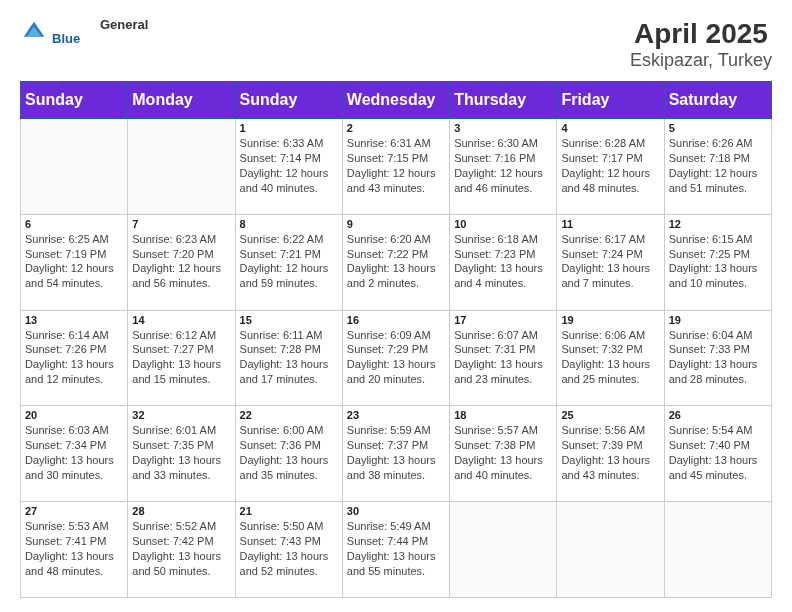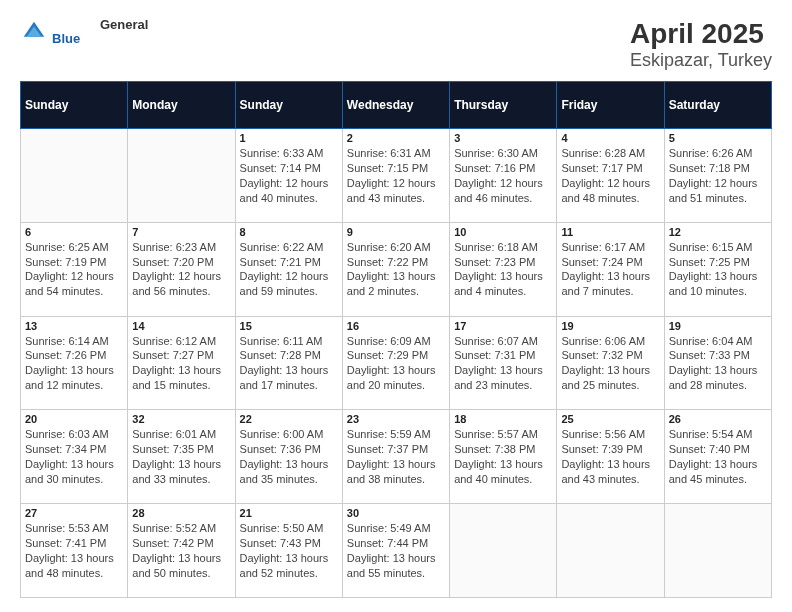--- a/index.html
+++ b/index.html
@@ -35,44 +35,44 @@
       font-weight: bold;
       line-height: 1.1;
     }
     .logo-general { color: #333; margin-left: 48px; }
     .logo-blue { color: #1a5fa8; }
     .logo-icon {
       width: 28px;
       height: 28px;
     }
     .title-block {
-      text-align: left;
+      text-align: center;
     }
     .title-month {
       font-size: 28px;
       font-weight: bold;
       color: #333;
     }
     .title-location {
       font-size: 18px;
       color: #555;
     }
     .calendar {
       flex: 1;
       border: 1px solid #ccc;
       border-collapse: collapse;
       width: 100%;
       table-layout: fixed;
     }
     .calendar th {
-      background-color: #0f172a;
+      background-color: #6d28d9;
       color: #fff;
-      font-size: 12px;
-      font-weight: bold;
-      padding: 16px 4px;
+      font-size: 16px;
+      font-weight: bold;
+      padding: 9px 4px;
       text-align: left;
       border: 1px solid #1a5fa8;
     }
     .calendar td {
       border: 1px solid #ccc;
       vertical-align: top;
       padding: 3px 4px;
       font-size: 9.5px;
       color: #333;
       height: 82px;

